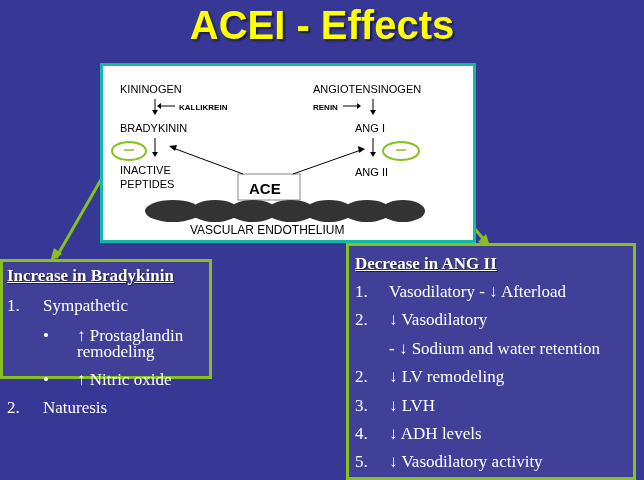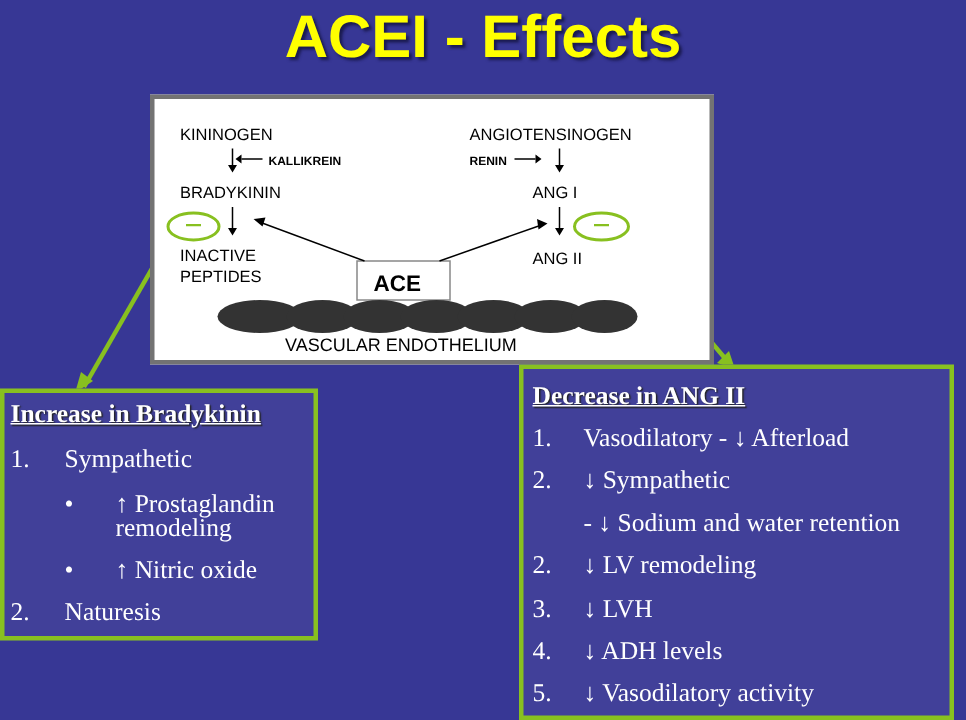--- a/index.html
+++ b/index.html
@@ -1,21 +1,21 @@
 <!DOCTYPE html>
 <html><head>
 <meta charset="utf-8">
 <style>
   html,body{margin:0;padding:0;}
   body{width:644px;height:480px;overflow:hidden;background:#373795;position:relative;font-family:"Liberation Serif",serif;}
   .title{position:absolute;left:0;width:644px;top:0;text-align:center;font-family:Liberation Sans, sans-serif;font-weight:bold;font-size:40px;color:#ffff00;text-shadow:2px 2px 2px #1a1a50;line-height:50px;}
-  .figure{position:absolute;left:100px;top:63px;width:376px;height:180px;background:#fff;border:3px solid #737373;box-sizing:border-box;}
+  .figure{position:absolute;left:100px;top:63px;width:376px;height:180px;background:#fff;border:3px solid #14b8a6;box-sizing:border-box;}
   .fig-svg{position:absolute;left:0;top:0;}
   .box{position:absolute;border:3px solid #88c020;box-sizing:border-box;background:#414099;color:#fff;}
-  .left-box{left:0;top:259px;width:212px;height:168px;}
+  .left-box{left:0;top:259px;width:212px;height:120px;}
   .right-box{left:346px;top:243px;width:290px;height:237px;}
   .heading{color:#ffff00;font-weight:bold;text-decoration:underline;font-size:17px;text-shadow:1px 1px 1px #222;}
   .row{position:absolute;font-size:17px;white-space:nowrap;color:#fff;}
 </style>
 </head>
 <body>
 
 <div class="title">ACEI - Effects</div>
 
 <svg style="position:absolute;left:0;top:0" width="644" height="480">
@@ -88,19 +88,19 @@
   </div>
   <div class="row" style="left:4px;top:136px">
     <span>2.</span>
     <span style="position:absolute;left:36px">Naturesis</span>
   </div>
 </div>
 
 <div class="box right-box">
   <div class="row heading" style="left:6px;top:8px">Decrease in ANG II</div>
   <div class="row" style="left:6px;top:36px"><span>1.</span><span style="position:absolute;left:34px">Vasodilatory - ↓ Afterload</span></div>
-  <div class="row" style="left:6px;top:64px"><span>2.</span><span style="position:absolute;left:34px">↓ Sympathetic</span></div>
+  <div class="row" style="left:6px;top:64px"><span>2.</span><span style="position:absolute;left:34px">↓ Vasodilatory</span></div>
   <div class="row" style="left:6px;top:93px"><span></span><span style="position:absolute;left:34px">- ↓ Sodium and water retention</span></div>
   <div class="row" style="left:6px;top:121px"><span>2.</span><span style="position:absolute;left:34px">↓ LV remodeling</span></div>
   <div class="row" style="left:6px;top:150px"><span>3.</span><span style="position:absolute;left:34px">↓ LVH</span></div>
   <div class="row" style="left:6px;top:178px"><span>4.</span><span style="position:absolute;left:34px">↓ ADH levels</span></div>
   <div class="row" style="left:6px;top:206px"><span>5.</span><span style="position:absolute;left:34px">↓ Vasodilatory activity</span></div>
 </div>
 
 </body></html>

